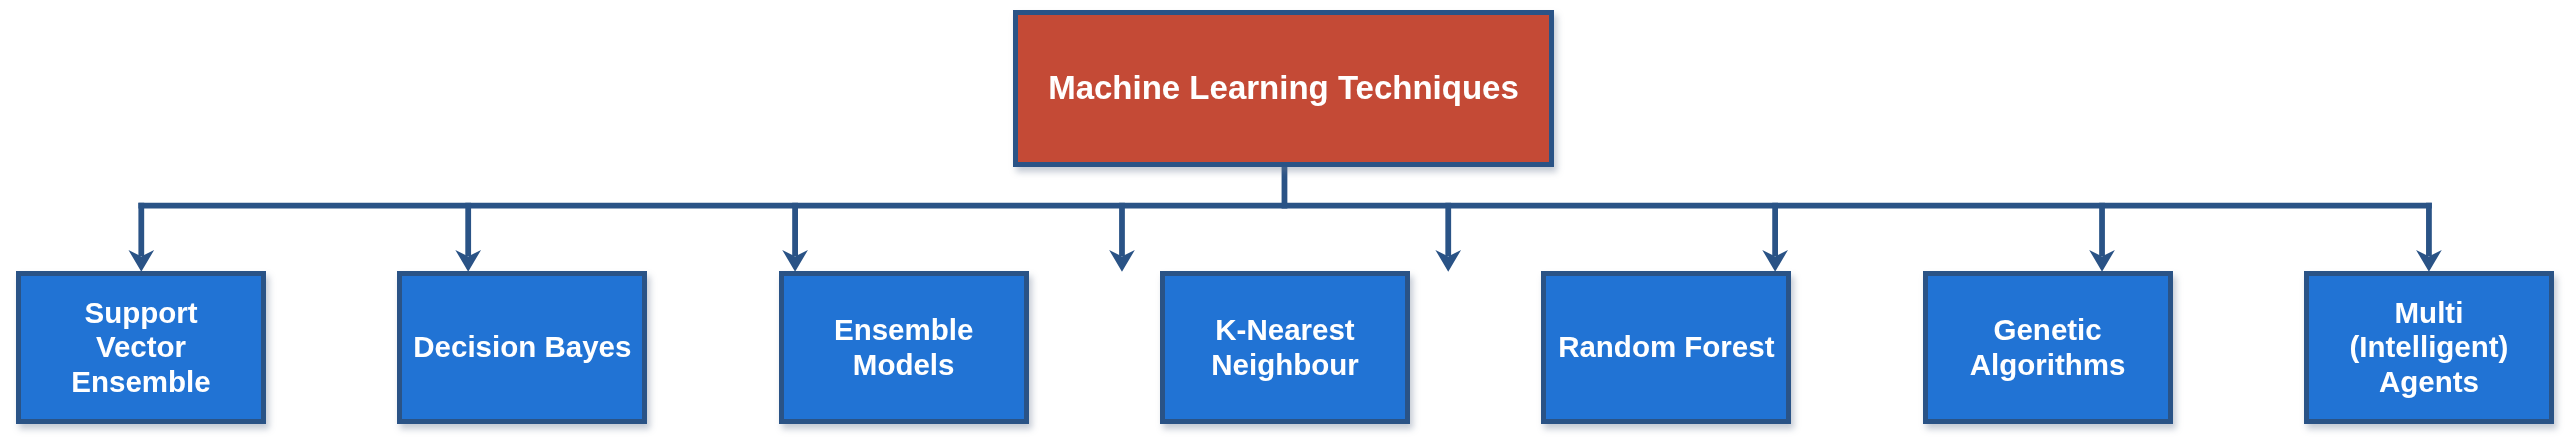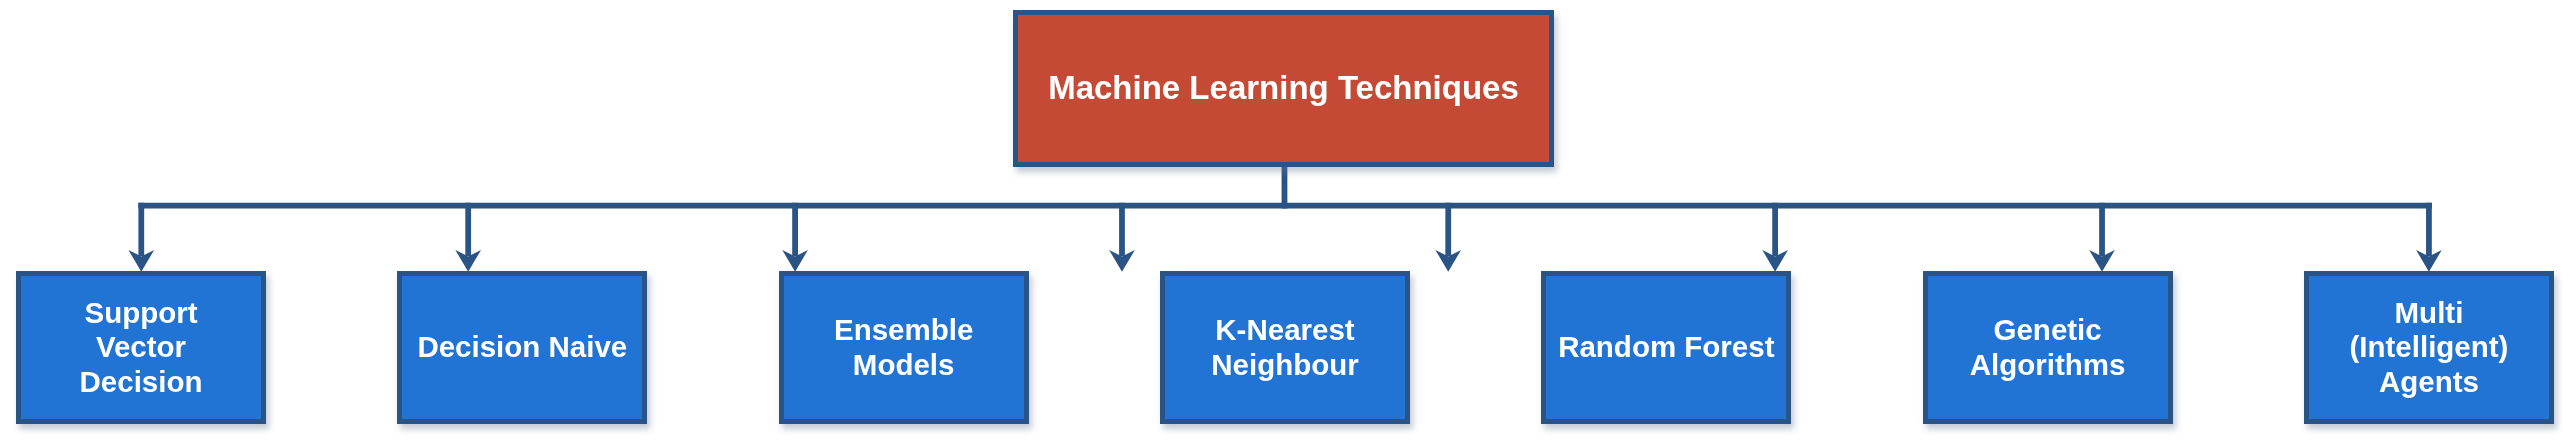--- a/index.html
+++ b/index.html
@@ -114,24 +114,24 @@
   </svg>
 
   <div class="root-box">
     <span class="root-label">Machine Learning Techniques</span>
   </div>
 
   <div class="children-row">
     <div class="node">
       <span class="node-label">Support
 Vector
-Decision</span>
+Ensemble</span>
     </div>
     <div class="node">
-      <span class="node-label">Decision Naive</span>
+      <span class="node-label">Decision Bayes</span>
     </div>
     <div class="node">
       <span class="node-label">Ensemble
 Models</span>
     </div>
     <div class="node">
       <span class="node-label">K-Nearest
 Neighbour</span>
     </div>
     <div class="node">

